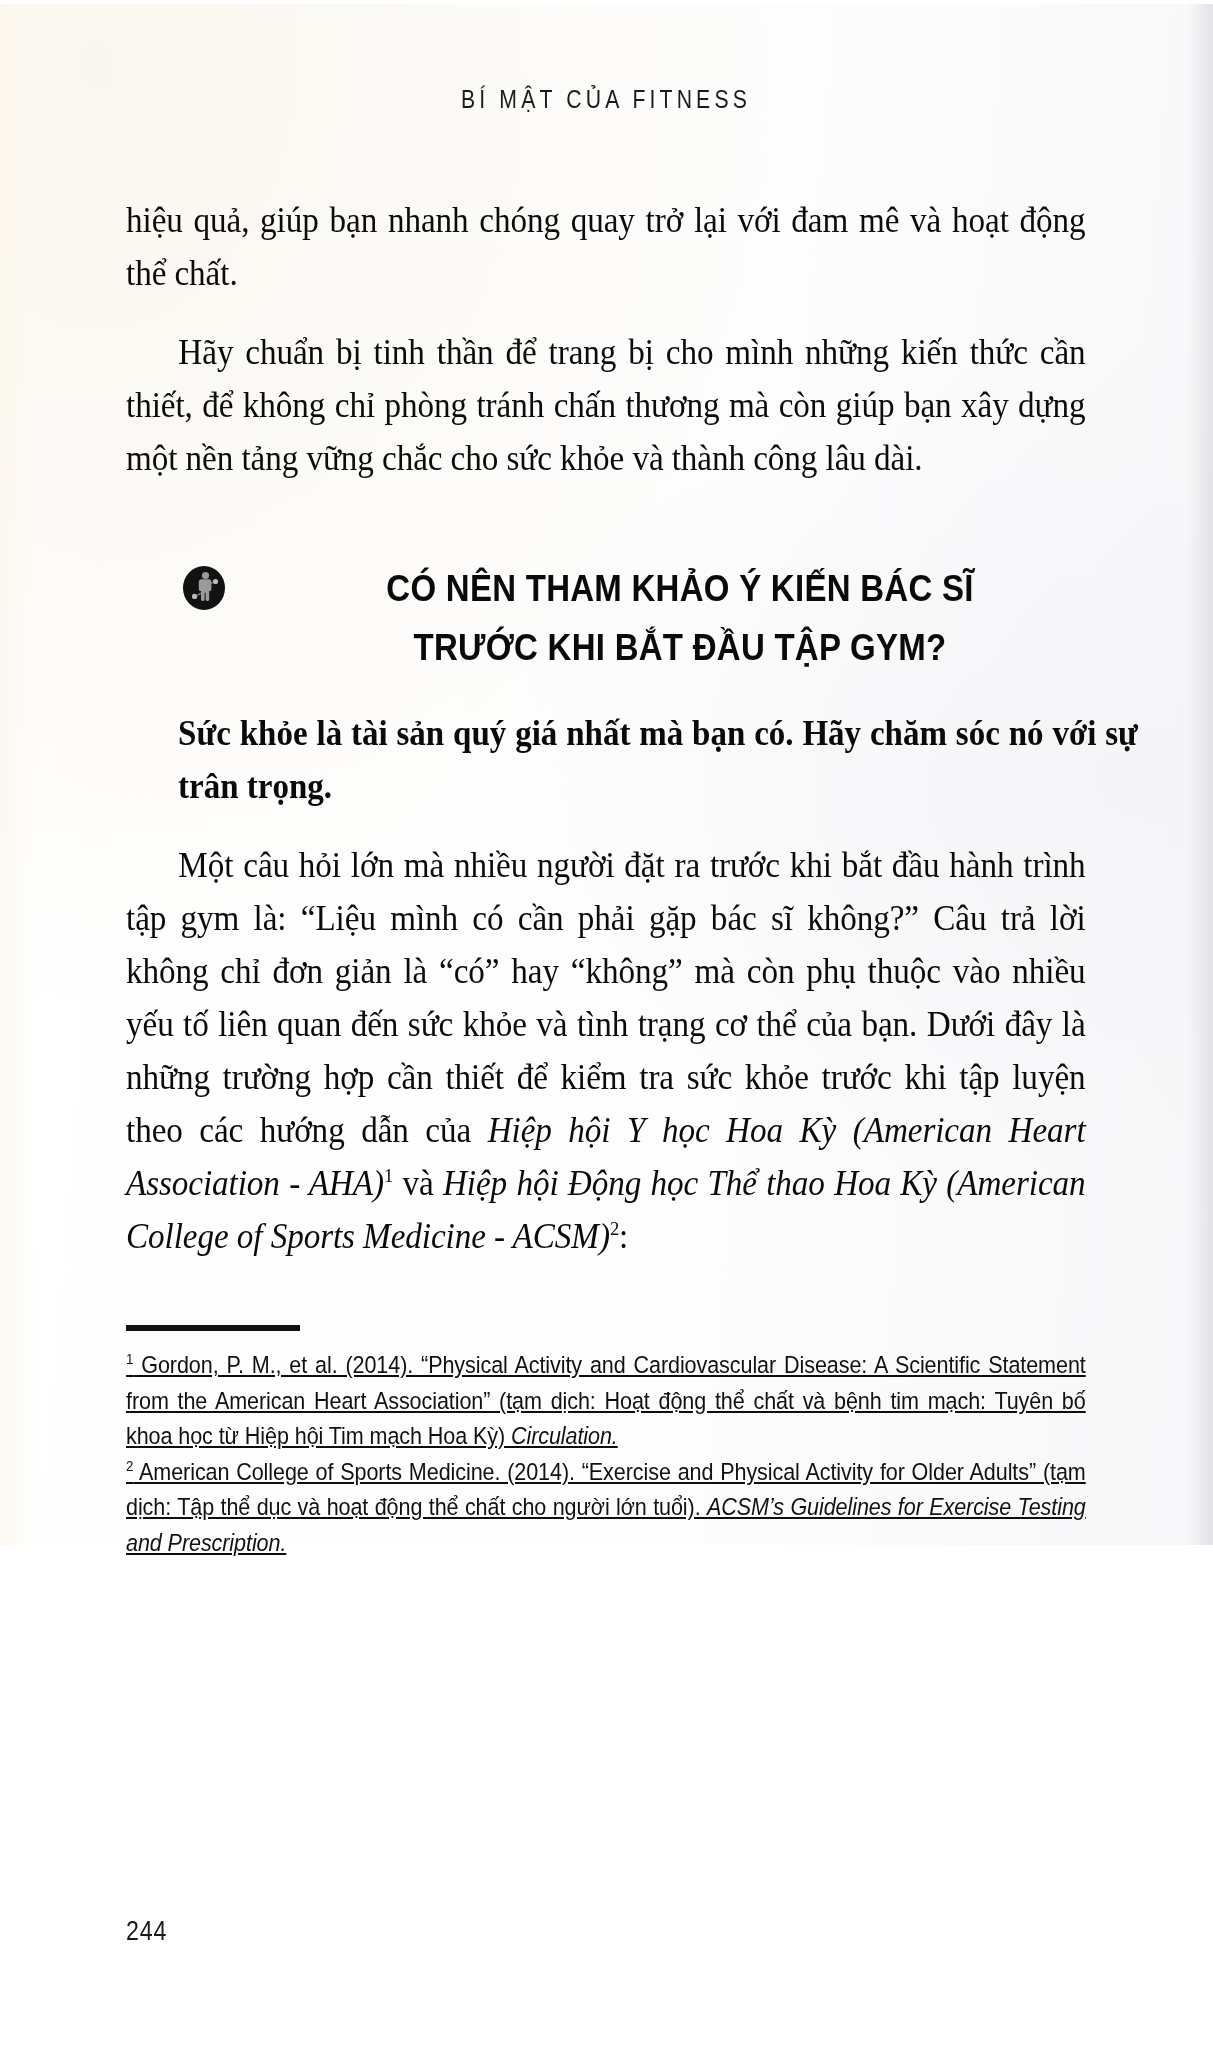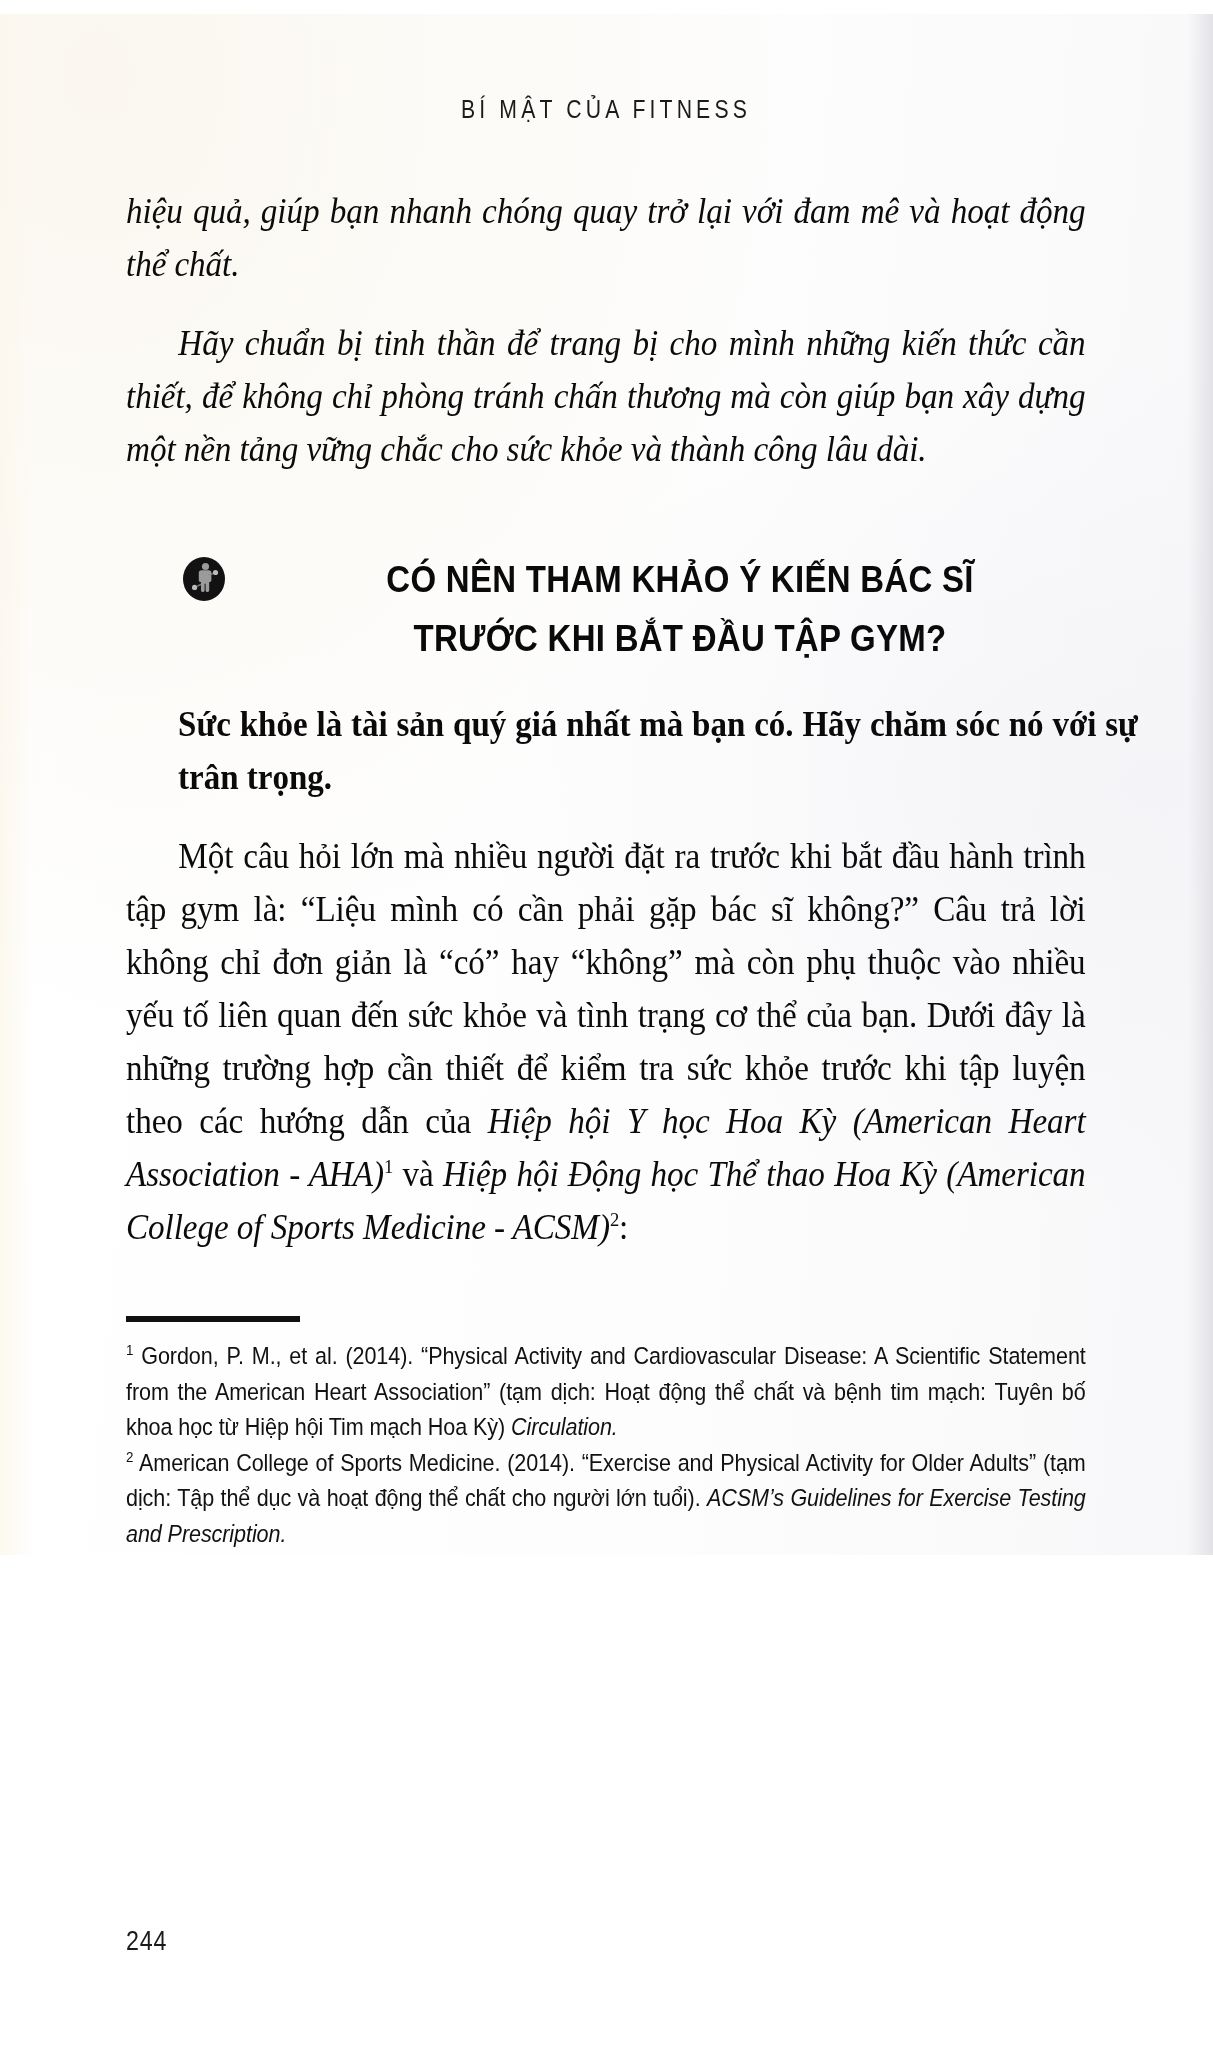--- a/index.html
+++ b/index.html
@@ -11,21 +11,21 @@
     width: 1213px;
     height: 2048px;
     font-family: "Liberation Serif", serif;
     color: #0d0d0d;
     overflow: hidden;
     position: relative;
   }
 
   .page {
     position: absolute;
-    left: 0; top: 14px;
+    left: 0; top: 4px;
     width: 1213px;
     height: 1541px;
     background: #fefefe;
     background-image:
       radial-gradient(ellipse at 8% 4%, rgba(250,246,238,0.9) 0%, rgba(255,255,255,0) 45%),
       radial-gradient(ellipse at 96% 50%, rgba(244,244,248,0.85) 0%, rgba(255,255,255,0) 40%),
       linear-gradient(95deg, #ffffff 0%, #fdfdfd 60%, #f7f7f9 100%);
   }
 
   
@@ -62,22 +62,21 @@
     color: #1b1b1b;
     text-align: center;
     margin-top: 80px;
     transform: scaleX(0.80);
     transform-origin: center;
     white-space: nowrap;
   }
 
   
   .body-block {
-    margin-top: 60px;
-    font-style: italic;
+    margin-top: 79px;
   }
 
   p.para {
     font-family: "Liberation Serif", serif;
     font-size: 35.5px;
     line-height: 53px;
     text-align: justify;
     text-justify: inter-word;
     margin: 0 0 0 0;
     color: #0b0b0b;
@@ -138,20 +137,21 @@
     text-align: justify;
     transform: scaleX(0.93);
     transform-origin: left top;
     width: 107.5%;
     padding-left: 56px;
   }
 
   
   .footnote-area {
     margin-top: 62px;
+    text-decoration: underline;
   }
   .footnote-rule {
     width: 174px;
     height: 6px;
     background: #111111;
     margin-bottom: 16px;
   }
   .footnote {
     font-family: "Liberation Sans", sans-serif;
     font-size: 24.5px;

